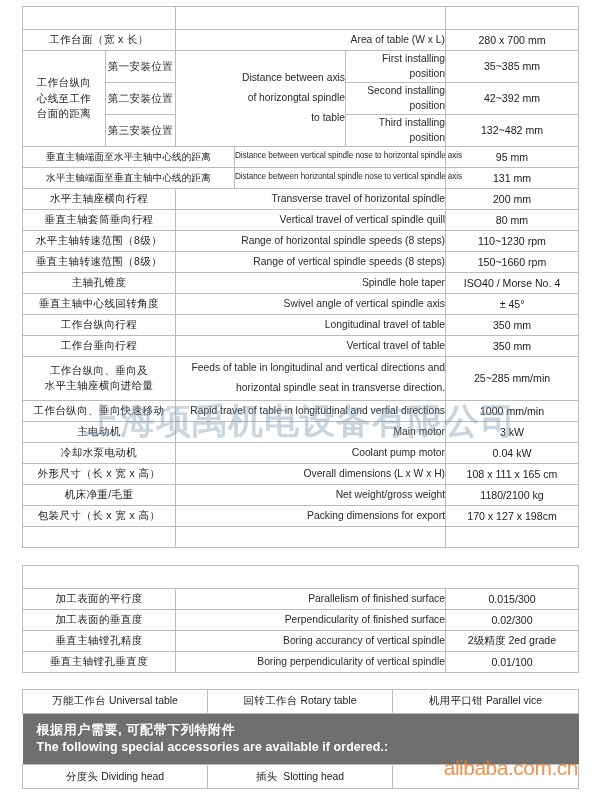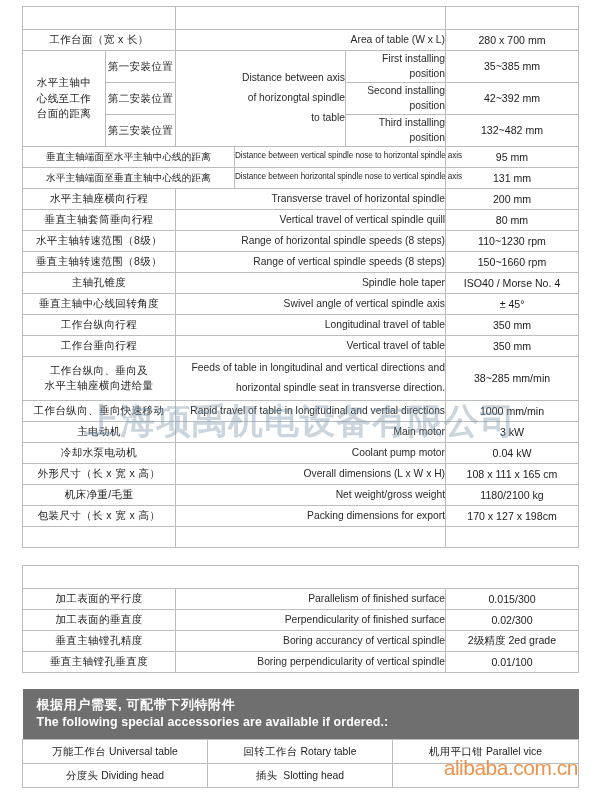--- a/index.html
+++ b/index.html
@@ -225,21 +225,21 @@
       <th class="hdr-model">X8126C/X8126B</th>
     </tr>
 
     <tr class="r">
       <td colspan="2" class="cn">工作台面（宽 x 长）</td>
       <td colspan="3" class="en">Area of table (W x L)</td>
       <td class="val">280 x 700 mm</td>
     </tr>
 
     <tr class="r">
-      <td rowspan="3" class="cn" style="white-space:pre-line">水平主轴中
+      <td rowspan="3" class="cn" style="white-space:pre-line">工作台纵向
 心线至工作
 台面的距离</td>
       <td class="cn">第一安装位置</td>
       <td rowspan="3" colspan="2" class="en left2" style="white-space:pre-line">Distance between axis
 of horizongtal spindle
  to table</td>
       <td class="en">First installing position</td>
       <td class="val">35~385 mm</td>
     </tr>
     <tr class="r">
@@ -303,21 +303,21 @@
       <td colspan="2" class="cn">工作台垂向行程</td>
       <td colspan="3" class="en">Vertical travel of table</td>
       <td class="val">350 mm</td>
     </tr>
 
     <tr style="height:44px">
       <td colspan="2" class="cn" style="white-space:pre-line">工作台纵向、垂向及
 水平主轴座横向进给量</td>
       <td colspan="3" class="en left2" style="white-space:pre-line">Feeds of table in longitudinal and vertical directions and
 horizontal spindle seat in transverse direction.</td>
-      <td class="val">38~285 mm/min</td>
+      <td class="val">25~285 mm/min</td>
     </tr>
 
     <tr class="r">
       <td colspan="2" class="cn">工作台纵向、垂向快速移动</td>
       <td colspan="3" class="en">Rapid travel of table in longitudinal and vertial directions</td>
       <td class="val">1000 mm/min</td>
     </tr>
     <tr class="r">
       <td colspan="2" class="cn">主电动机</td>
       <td colspan="3" class="en">Main motor</td>
@@ -390,29 +390,29 @@
 
   <div class="acc-wrap">
     <table class="acc">
       <colgroup>
         <col style="width:185px">
         <col style="width:185px">
         <col style="width:186px">
       </colgroup>
       <tbody>
           <tr>
+        <td class="acc-cell"><span class="zh">万能工作台</span> <span>Universal table</span></td>
+        <td class="acc-cell"><span class="zh">回转工作台</span> <span>Rotary table</span></td>
+        <td class="acc-cell"><span class="zh">机用平口钳</span> <span>Parallel vice</span></td>
+      </tr>
+      <tr>
         <td colspan="3" class="acc-head">
           <div class="l1">根据用户需要, 可配带下列特附件</div>
           <div class="l2">The following special accessories are available if ordered.:</div>
         </td>
-      </tr>
-      <tr>
-        <td class="acc-cell"><span class="zh">万能工作台</span> <span>Universal table</span></td>
-        <td class="acc-cell"><span class="zh">回转工作台</span> <span>Rotary table</span></td>
-        <td class="acc-cell"><span class="zh">机用平口钳</span> <span>Parallel vice</span></td>
       </tr>
       <tr>
         <td class="acc-cell"><span class="zh">分度头</span> <span>Dividing head</span></td>
         <td class="acc-cell"><span class="zh">插头</span> &nbsp;<span>Slotting head</span></td>
         <td class="acc-cell"></td>
       </tr>
     </tbody>
       </table>
   </div>
 

